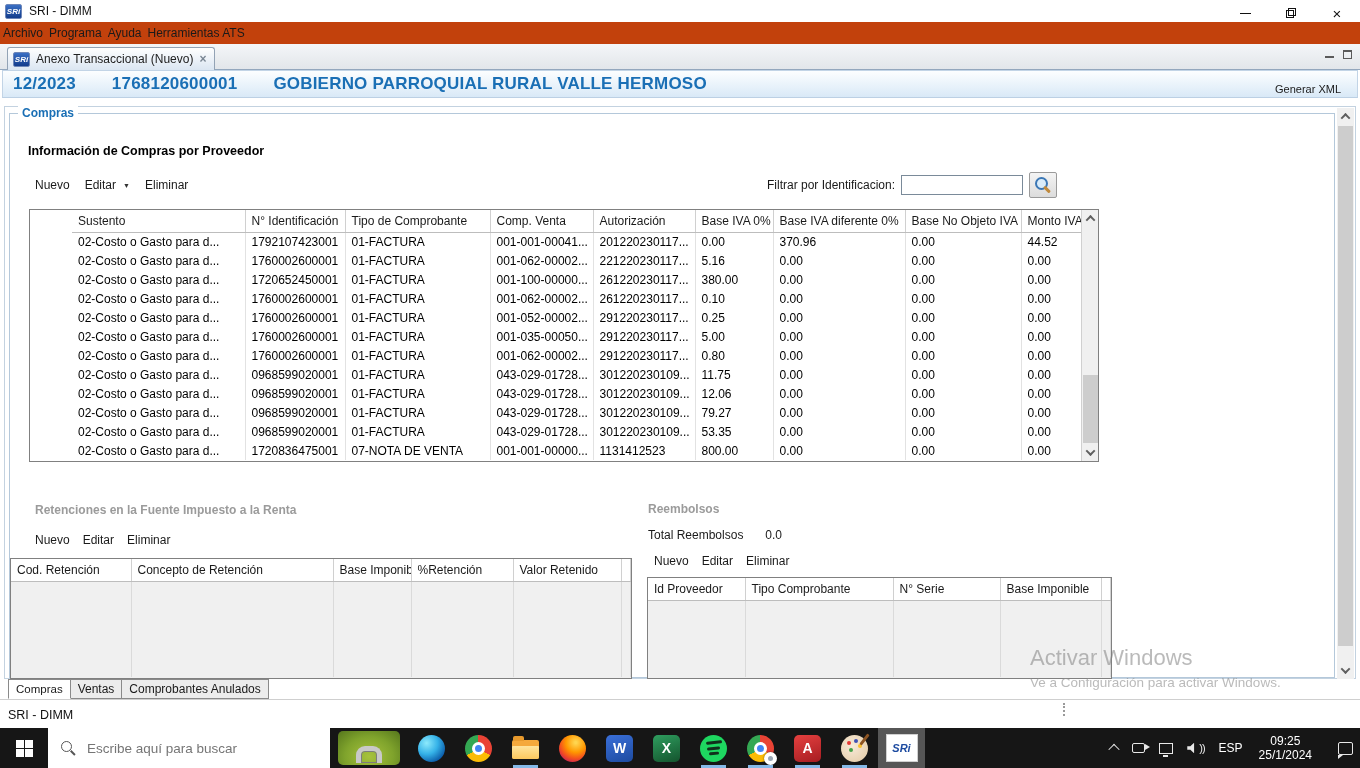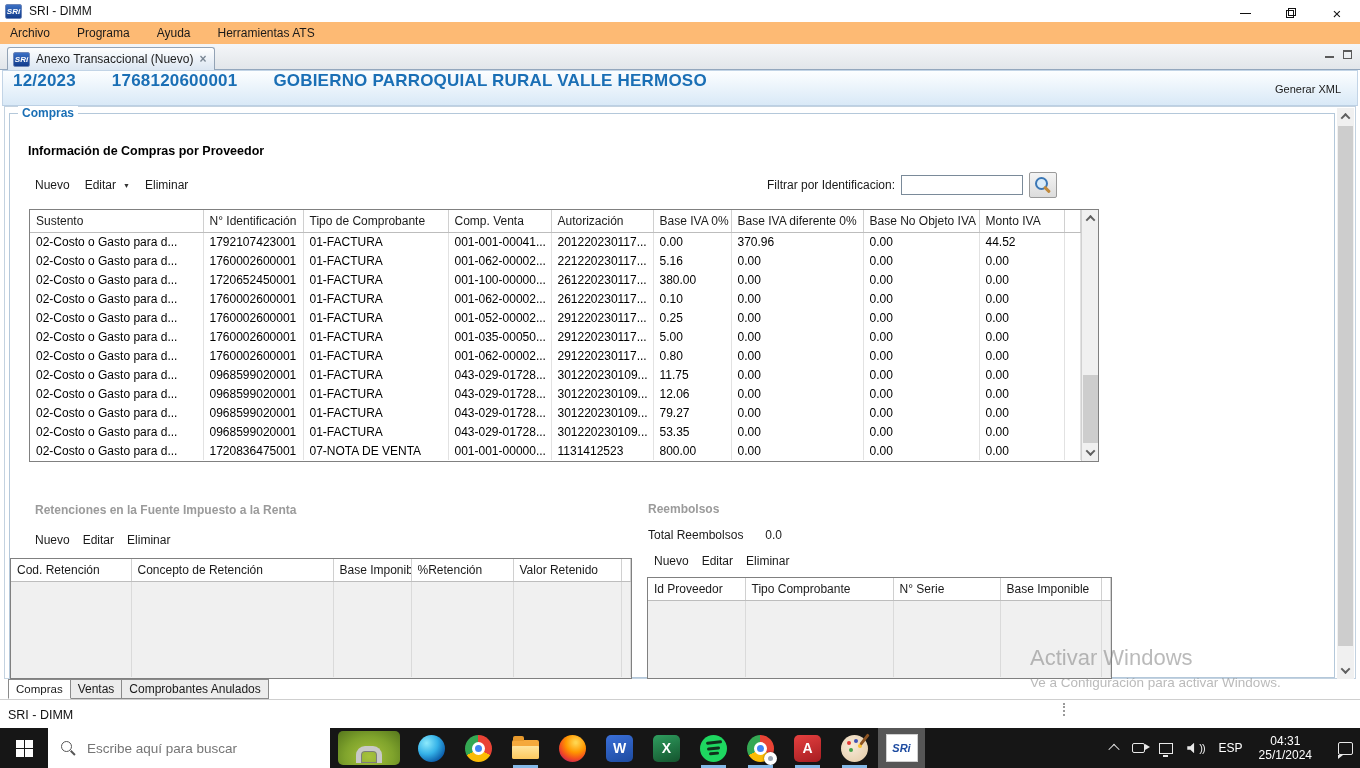--- a/index.html
+++ b/index.html
@@ -12,34 +12,34 @@
   .titlebar .t-text{margin-left:7px;font-size:12px;color:#111;}
   .win-controls{position:absolute;right:0;top:0;height:26px;display:flex;}
   .win-btn{width:46px;height:26px;display:flex;align-items:center;justify-content:center;cursor:default;}
   .minbar{width:11px;height:1px;background:#111;display:block;}
   .restore{position:relative;width:10px;height:10px;}
   .restore i{position:absolute;display:block;border:1px solid #111;width:8px;height:8px;background:#fff;}
   .restore i.b{left:0;bottom:0;} .restore i.f{right:0;top:0;background:transparent;}
   .close-x{font-size:15px;line-height:1;color:#111;}
 
   
-  .menubar{position:absolute;top:22px;left:0;width:1360px;height:22px;background:#fdba74;display:flex;align-items:center;padding-left:10px;gap:27px;}
+  .menubar{position:absolute;top:22px;left:0;width:1360px;height:22px;background:#c2410c;display:flex;align-items:center;padding-left:3px;gap:6px;}
   .menubar span{font-size:12px;}
 
   
   .tabstrip{position:absolute;top:44px;left:0;width:1360px;height:26px;background:linear-gradient(#f4f6f8,#e2e6ea);border-bottom:1px solid #93a7bd;}
   .etab{position:absolute;left:7px;top:3px;height:23px;display:flex;align-items:center;gap:6px;padding:0 8px 0 5px;background:linear-gradient(#fefefe,#dbe6f2);border:1px solid #93a3b5;border-bottom:none;border-radius:3px 3px 0 0;}
   .etab .t-label{font-size:12px;color:#222;}
   .etab .t-close{color:#7a8794;font-size:12px;font-weight:bold;}
   .view-btns{position:absolute;right:8px;top:6px;display:flex;gap:9px;align-items:center;}
   .vm-min{width:9px;height:7px;border-bottom:2px solid #5a5a5a;}
   .vm-max{width:9px;height:9px;border:1px solid #5a5a5a;border-top:2px solid #5a5a5a;}
 
   
-  .headerband{position:absolute;top:70px;left:2px;width:1356px;height:36px;background:linear-gradient(#fcfeff,#d9e9f7);border:1px solid #c2d4e6;border-bottom:1px solid #bcd0e4;display:flex;}
+  .headerband{position:absolute;top:70px;left:2px;width:1356px;height:28px;background:linear-gradient(#fcfeff,#d9e9f7);border:1px solid #c2d4e6;border-bottom:1px solid #bcd0e4;display:flex;align-items:center;}
   .hb-blue{color:#1a6fb5;font-weight:bold;font-size:17px;letter-spacing:.2px;}
   .hb-period{margin-left:10px;} .hb-ruc{margin-left:36px;} .hb-entity{margin-left:36px;}
   .generar{position:absolute;right:16px;top:12px;font-size:11px;font-weight:normal;color:#1a1a1a;}
 
   
   .main-view{position:absolute;top:106px;left:4px;width:1352px;height:573px;background:#fff;border:1px solid #c3d2e0;}
   .groupbox{position:absolute;left:4px;top:6px;width:1326px;height:565px;border:1px solid #b4c8da;}
   .group-label{position:absolute;left:8px;top:-8px;background:#fff;padding:0 4px;color:#1a6fb5;font-weight:bold;font-size:12px;}
   .section-title{position:absolute;left:18px;top:30px;font-weight:bold;font-size:12.5px;color:#000;}
   .toolbar{position:absolute;display:flex;align-items:center;gap:15px;font-size:12px;color:#1a1a1a;}
@@ -51,21 +51,21 @@
   .mag{position:relative;width:18px;height:18px;}
   .mag::before{content:"";position:absolute;left:1px;top:1px;width:9px;height:9px;border:2px solid #3b77b5;border-radius:50%;background:#d9ecfa;}
   .mag::after{content:"";position:absolute;width:8px;height:3px;background:#c08a3e;transform:rotate(45deg);right:1px;bottom:3px;border-radius:1px;}
 
   
   .grid{position:absolute;background:#fff;border:1px solid #808080;overflow:hidden;}
   .grid table{border-collapse:collapse;table-layout:fixed;width:100%;}
   .grid th{font-weight:normal;text-align:left;font-size:12px;height:22px;padding:0 0 0 6px;background:#fff;border-right:1px solid #d0d0d0;border-bottom:1px solid #bdbdbd;white-space:nowrap;overflow:hidden;}
   .grid td{font-size:12px;height:19px;padding:0 0 0 6px;border-right:1px solid #e2e2e2;white-space:nowrap;overflow:hidden;color:#000;}
   .grid tr.filler td{background:#f0f0f0;border-right:1px solid #dadada;}
-  .main-grid{left:19px;top:95px;width:1070px;height:253px;}
+  .main-grid{left:19px;top:95px;width:1070px;height:253px;padding-left:42px;}
   .main-grid table{width:1051px;}
   .ret-grid{left:0px;top:444px;width:622px;height:121px;background:#f0f0f0;}
   .reemb-grid{left:637px;top:463px;width:465px;height:102px;background:#f0f0f0;}
   .grey-title{position:absolute;color:#9b9b9b;font-weight:bold;font-size:12px;}
   .reemb-total{position:absolute;left:638px;top:414px;font-size:12px;}
   .reemb-total .lbl{display:inline-block;width:114px;}
 
   
   .sbar{position:absolute;width:17px;background:#f0f0f0;}
   .sbtn{position:absolute;left:0;width:17px;height:17px;display:flex;align-items:center;justify-content:center;background:#f0f0f0;}
@@ -588,20 +588,20 @@
       </span>
     <span class="tray-item">
         <span class="mon"></span>
       </span>
     <span class="tray-item">
         <span class="spk"></span>
         <span class="spk-w">))</span>
       </span>
     <span class="tray-item tray-txt">ESP</span>
     <span class="clock">
-      <span>04:31</span>
+      <span>09:25</span>
       <span>25/1/2024</span>
     </span>
     <span class="tray-item">
         <span class="ac"></span>
       </span>
   </div>
 </div>
 
 </body></html>

